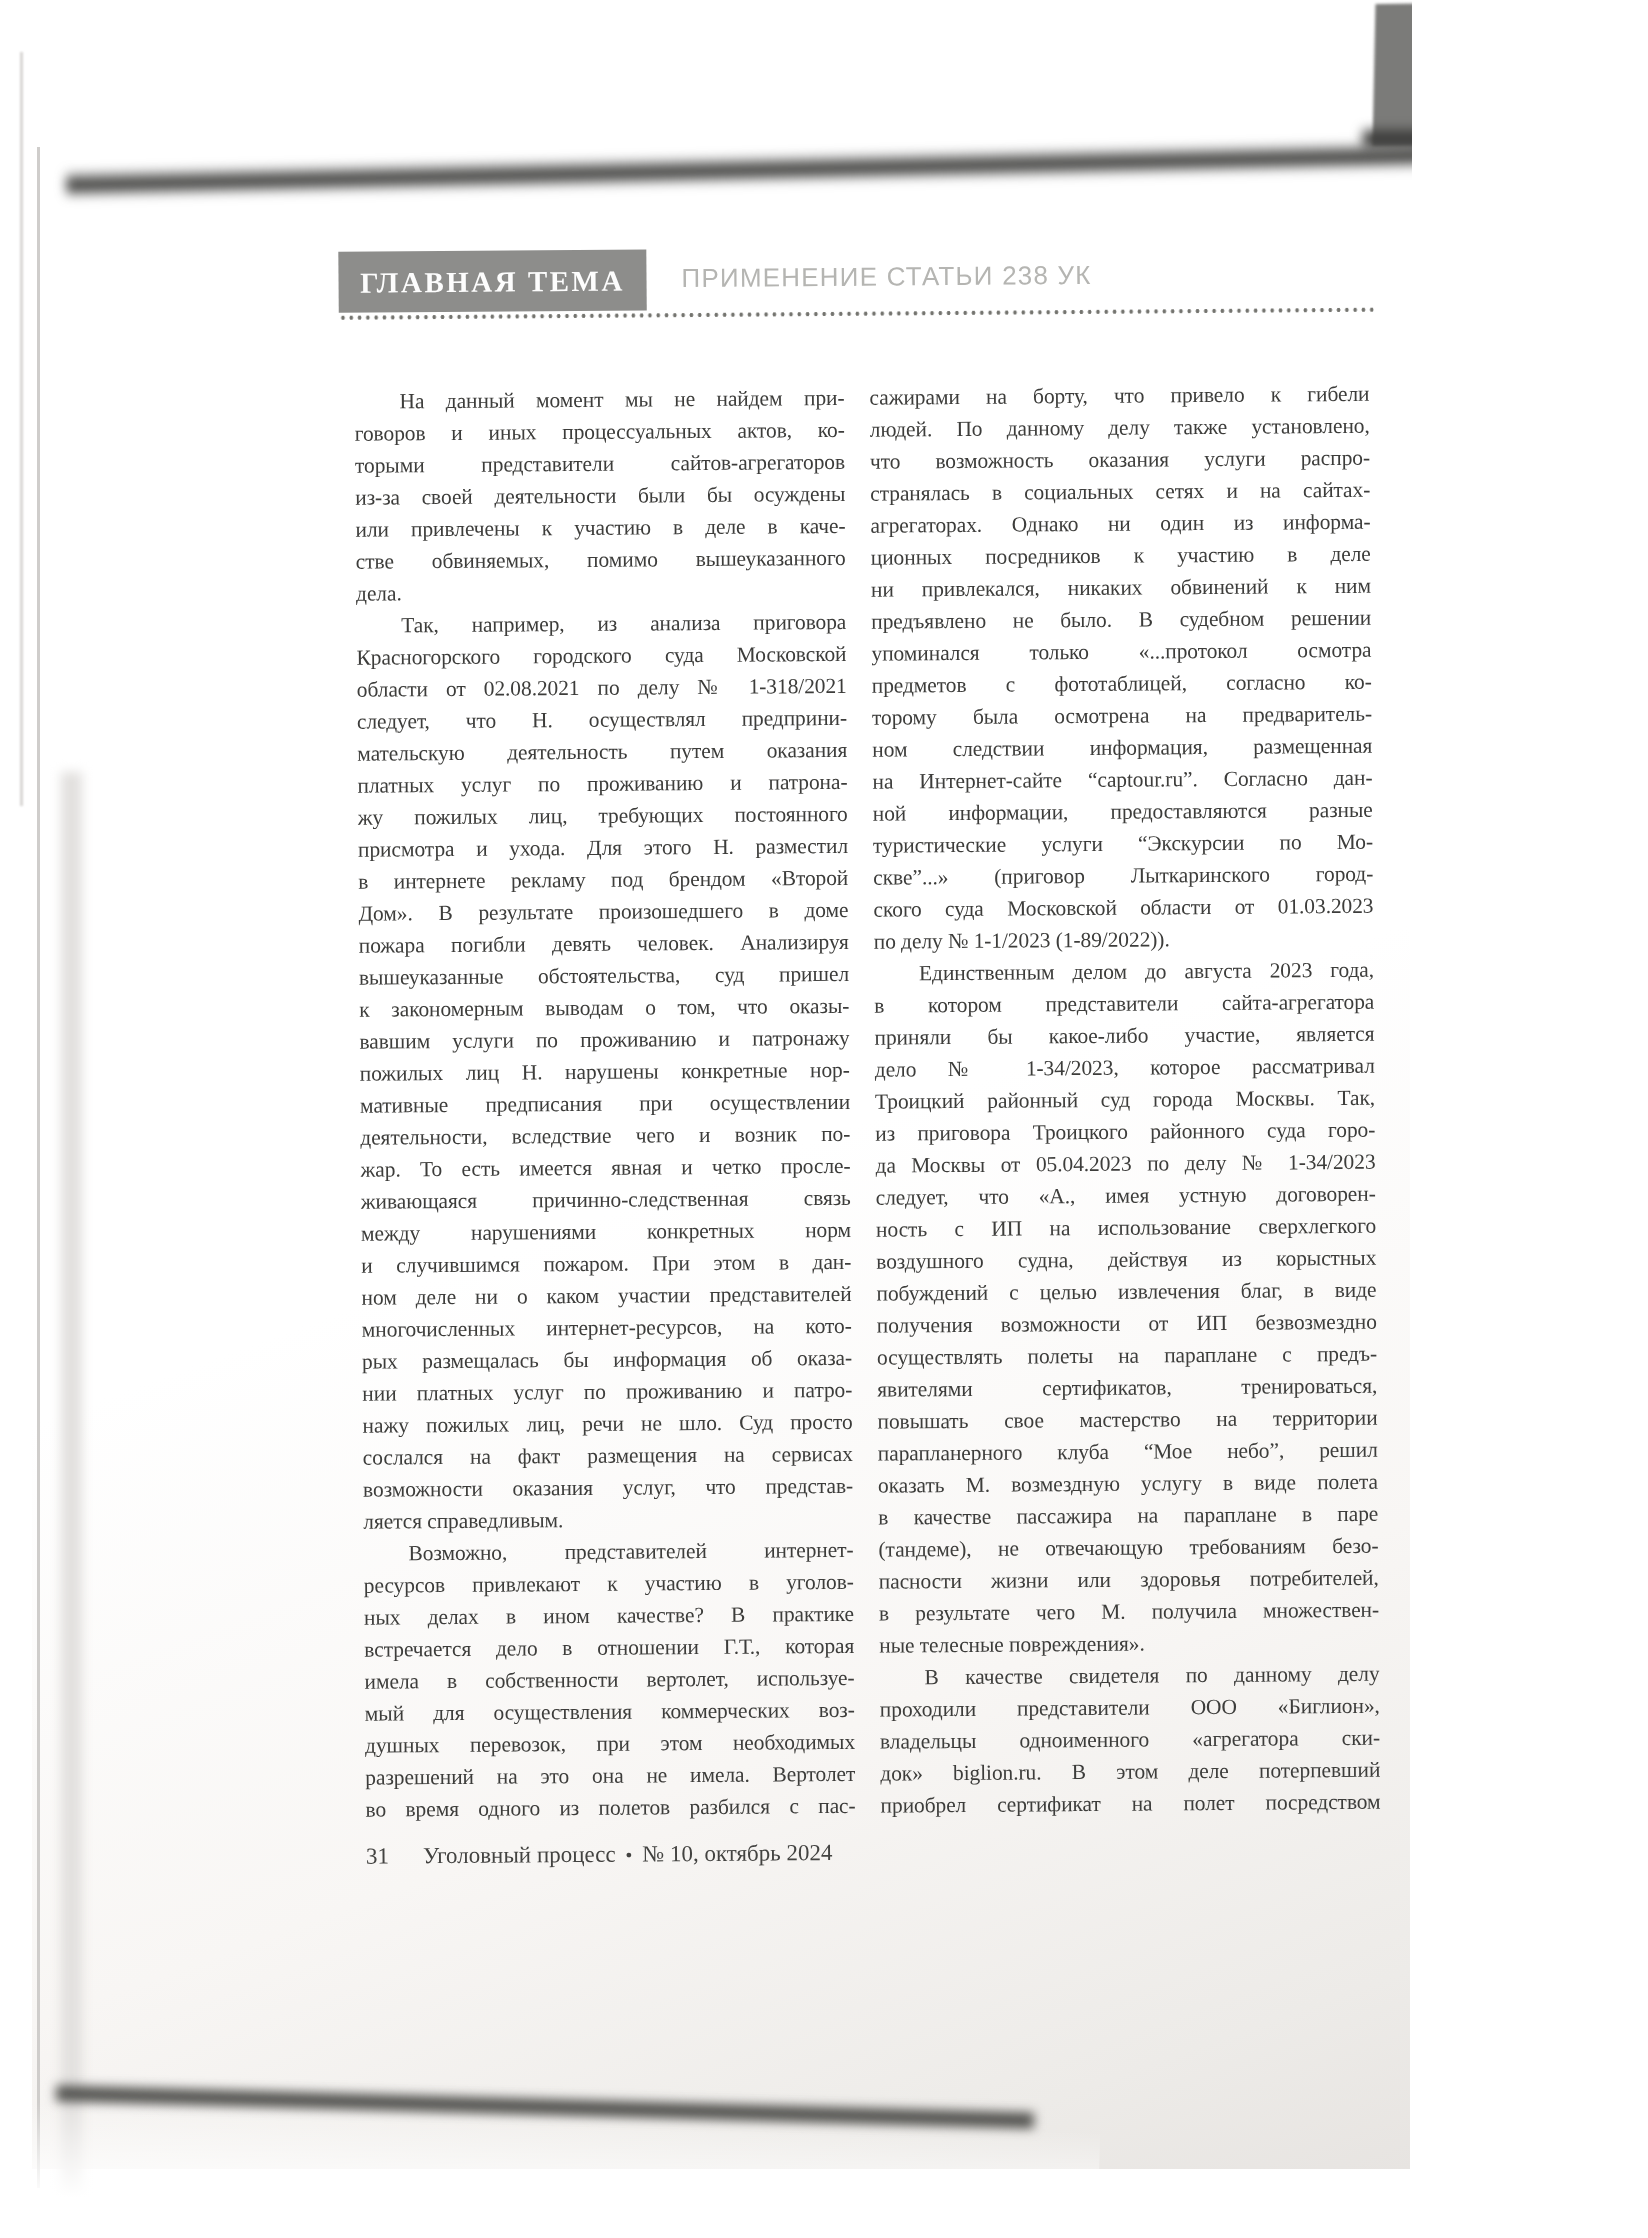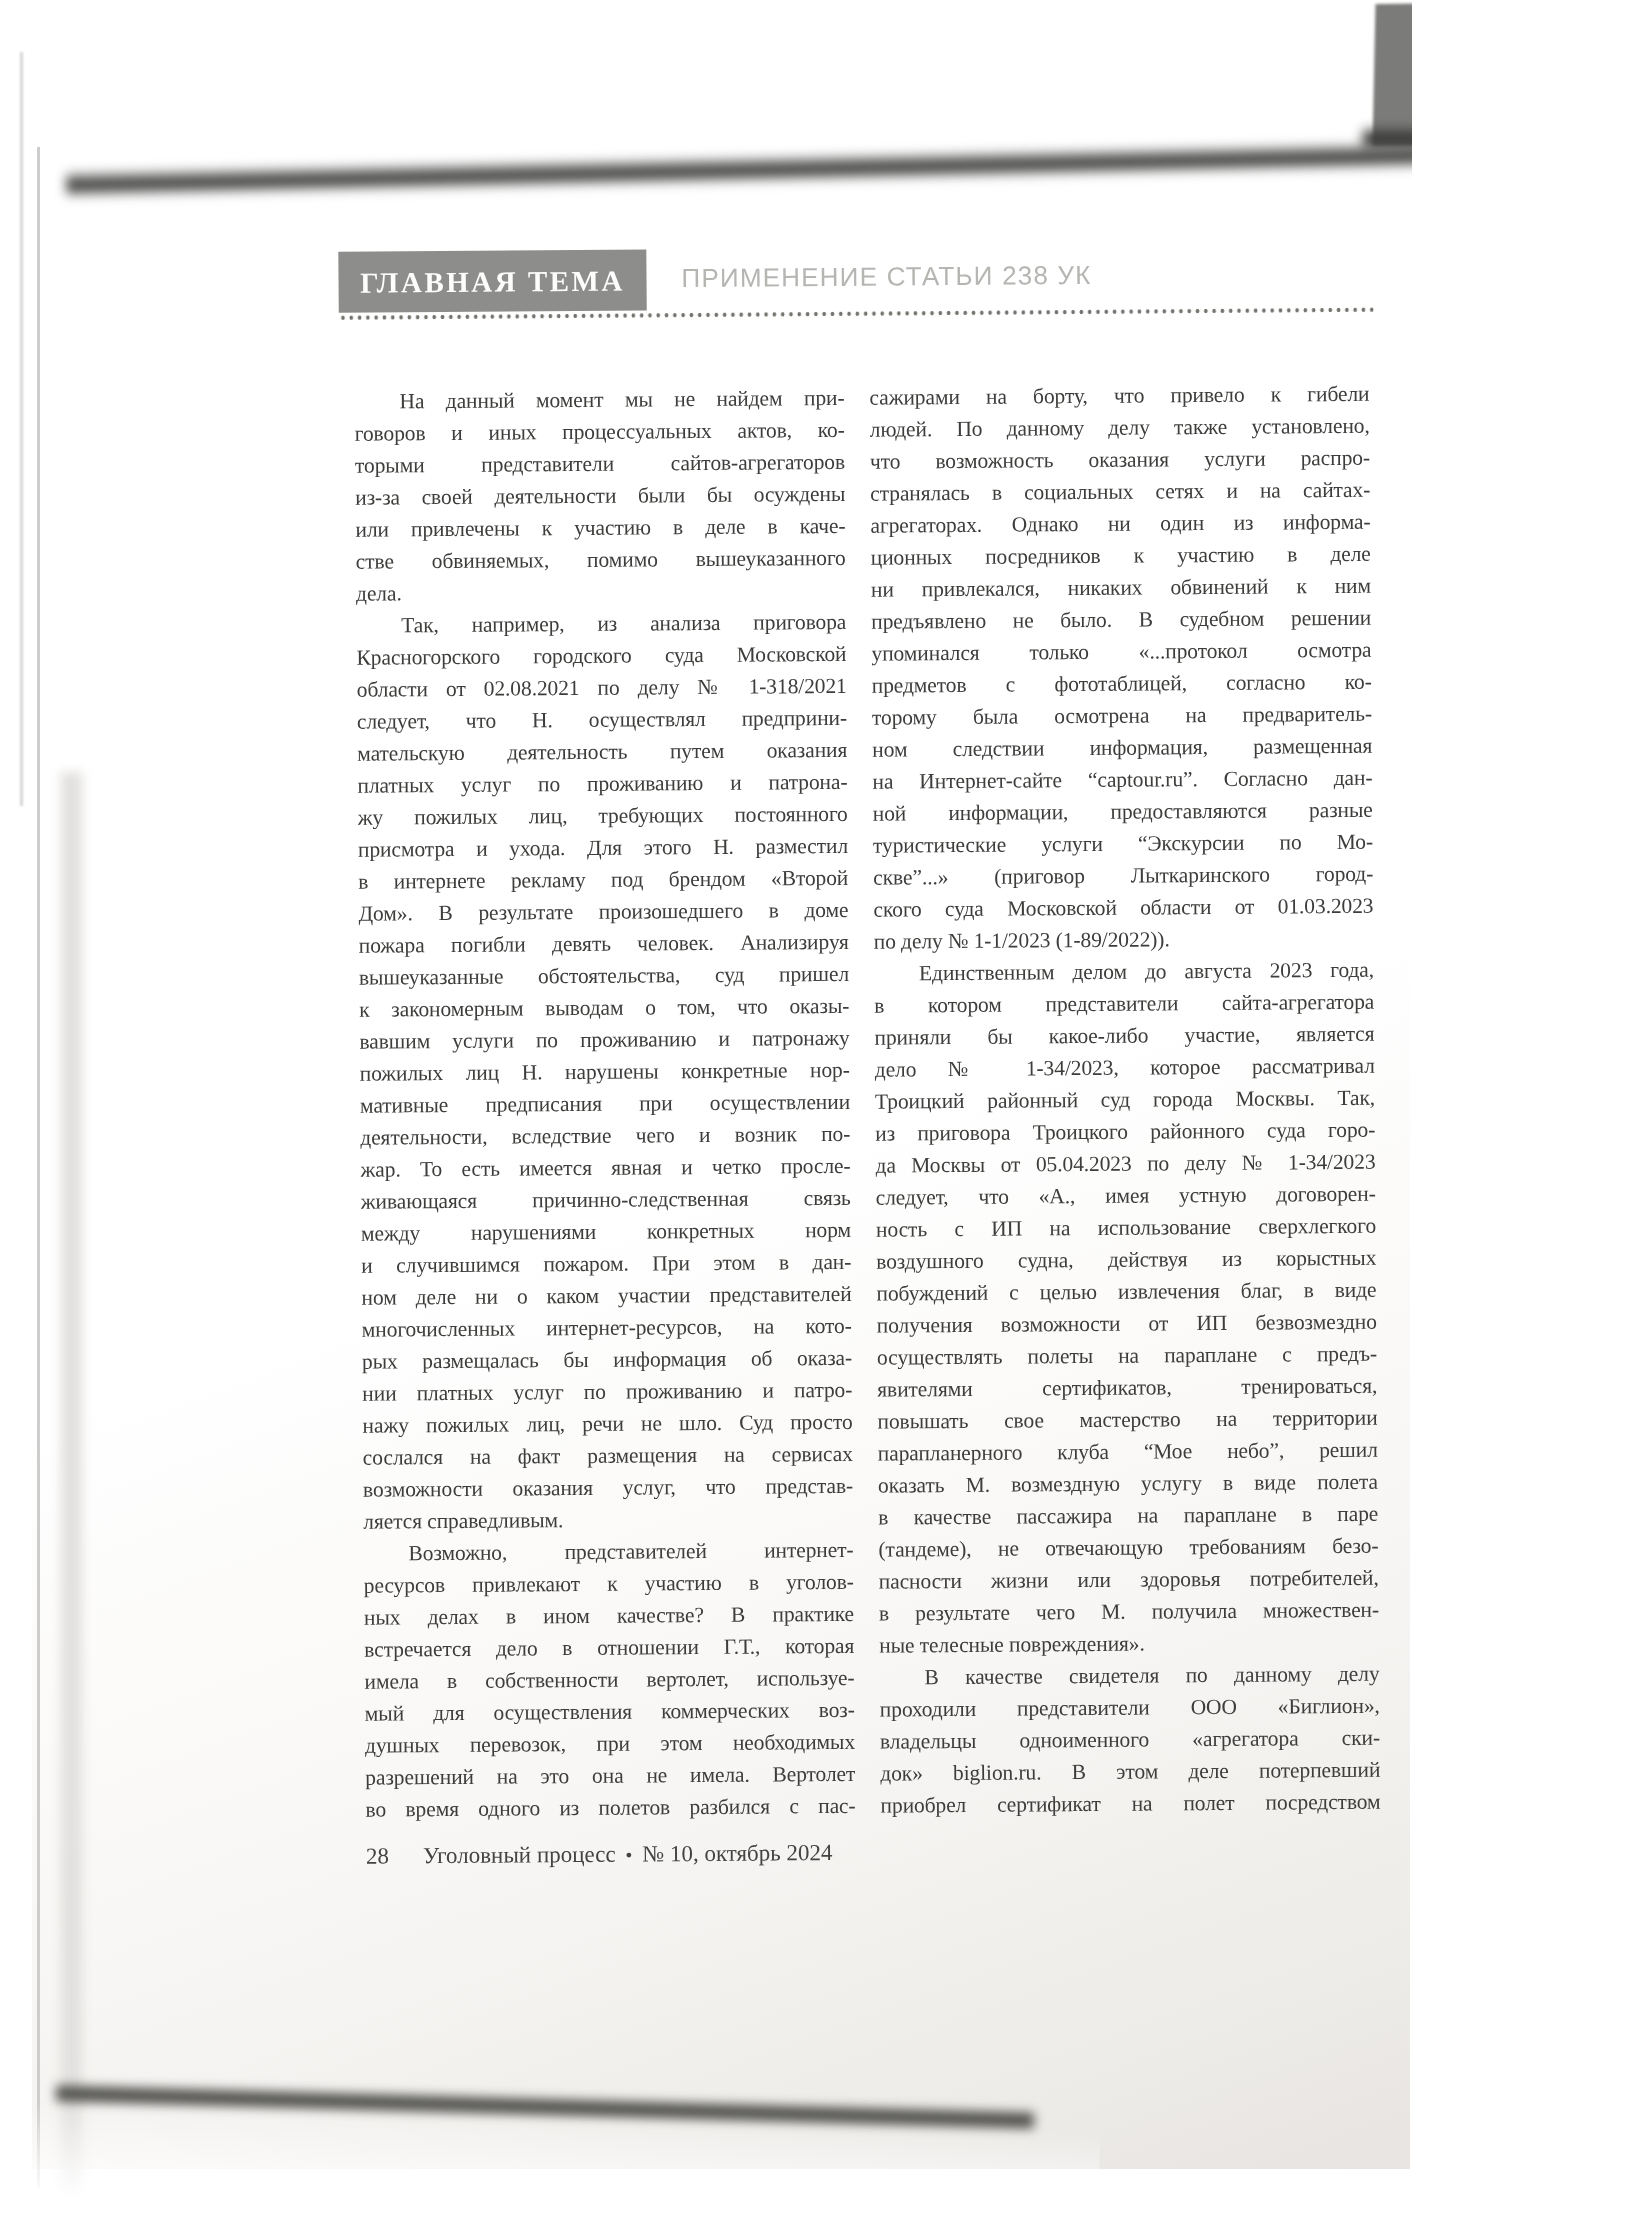--- a/index.html
+++ b/index.html
@@ -247,21 +247,21 @@
         <div class="line">привлекли</div>
         <div class="line">для уяснени</div>
         <div class="line">работает сер</div>
         <div class="line">оказалась на</div>
         <div class="line head gap">Выводы д</div>
         <div class="line">Даже после и</div>
         <div class="line">го дела о тра</div>
       </div>
 
     <div class="footer">
-      <span class="page-num">28</span>
+      <span class="page-num">31</span>
       <span>Уголовный процесс</span>
       <span class="bullet">•</span>
       <span>№ 10, октябрь 2024</span>
     </div>
 
   </div>
 </div>
 
 
 </body></html>

